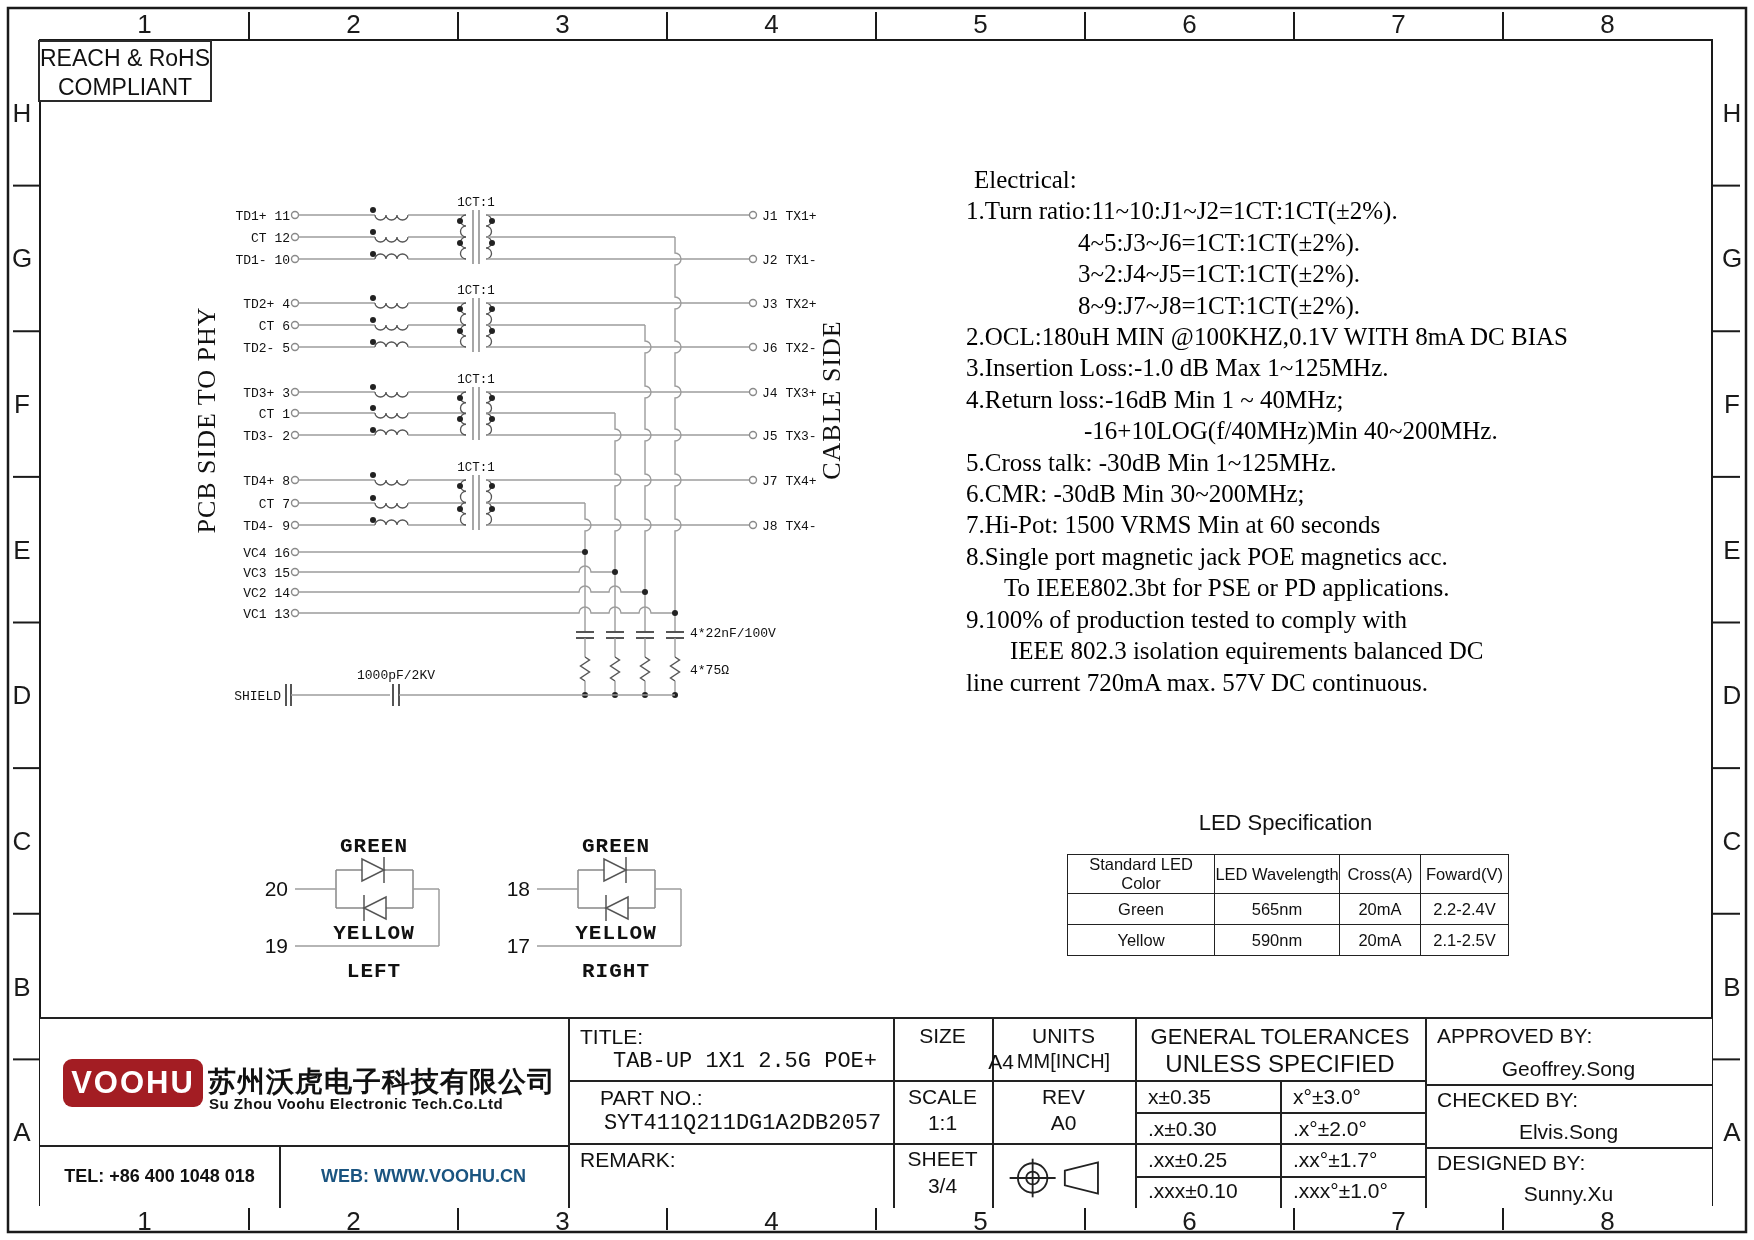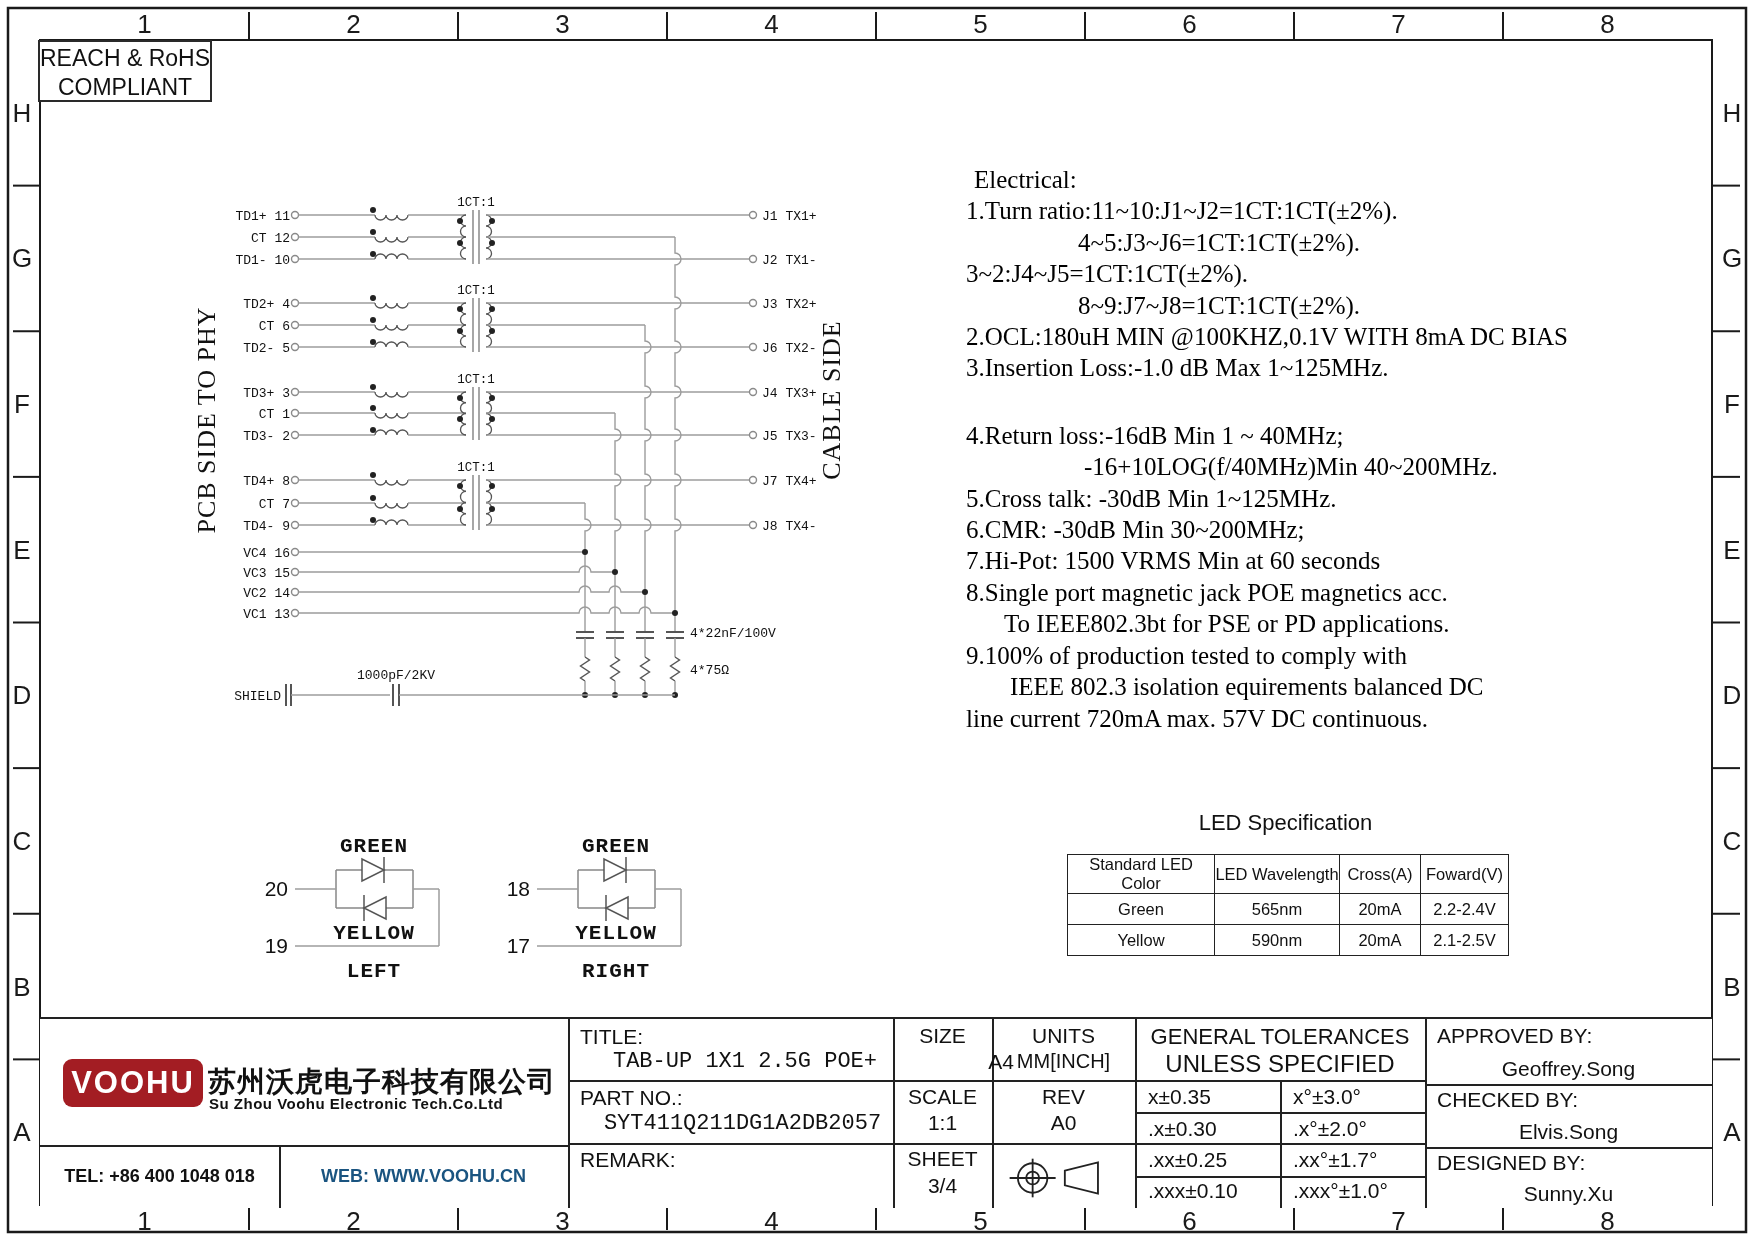--- a/index.html
+++ b/index.html
@@ -304,25 +304,25 @@
       <path d="M203 499 V521" fill="none" stroke="#555" stroke-width="2"></path>
       <path d="M209 499 V521" fill="none" stroke="#555" stroke-width="2"></path>
       <path d="M209 510 H485" fill="none" stroke="#9c9c9c" stroke-width="1.4"></path>
       <text x="206" y="494" class="schem-text" text-anchor="middle">1000pF/2KV</text>
     </svg>
 
   <div id="electrical">
       <div style="margin-left: 8px;">Electrical:</div>
       <div style="margin-left: 0px;">1.Turn ratio:11~10:J1~J2=1CT:1CT(±2%).</div>
       <div style="margin-left: 112px;">4~5:J3~J6=1CT:1CT(±2%).</div>
-      <div style="">3~2:J4~J5=1CT:1CT(±2%).</div>
+      <div style="margin-left: 112px;">3~2:J4~J5=1CT:1CT(±2%).</div>
       <div style="margin-left: 112px;">8~9:J7~J8=1CT:1CT(±2%).</div>
       <div style="margin-left: 0px; font-family: Liberation Serif, serif;">2.OCL:180uH MIN @100KHZ,0.1V WITH 8mA DC BIAS</div>
       <div style="margin-left: 0px;">3.Insertion Loss:-1.0 dB Max 1~125MHz.</div>
-      <div style="margin-left: 0px; margin-top: 36px;">4.Return loss:-16dB Min 1 ~ 40MHz;</div>
+      <div style="margin-left: 0px;">4.Return loss:-16dB Min 1 ~ 40MHz;</div>
       <div style="margin-left: 118px;">-16+10LOG(f/40MHz)Min 40~200MHz.</div>
       <div style="margin-left: 0px;">5.Cross talk: -30dB Min 1~125MHz.</div>
       <div style="margin-left: 0px;">6.CMR: -30dB Min 30~200MHz;</div>
       <div style="margin-left: 0px;">7.Hi-Pot: 1500 VRMS Min at 60 seconds</div>
       <div style="margin-left: 0px;">8.Single port magnetic jack POE magnetics acc.</div>
       <div style="margin-left: 38px;">To IEEE802.3bt for PSE or PD applications.</div>
       <div style="margin-left: 0px;">9.100% of production tested to comply with</div>
       <div style="margin-left: 44px;">IEEE 802.3 isolation equirements balanced DC</div>
       <div style="">line current 720mA max. 57V DC continuous.</div>
     </div>
@@ -405,21 +405,21 @@
       </div>
 
     <div class="logo-box" style="background: rgb(163, 29, 35);">VOOHU</div>
     <div class="cn">苏州沃虎电子科技有限公司</div>
     <div class="en">Su Zhou Voohu Electronic Tech.Co.Ltd</div>
     <div class="contact" style="left:0;width:239px">TEL: +86 400 1048 018</div>
     <div class="contact" id="web-cell" style="left: 239px; width: 289px; color: rgb(26, 84, 128);">WEB: WWW.VOOHU.CN</div>
 
     <div class="tb-t lab" style="left:540px;top:6px">TITLE:</div>
     <div class="tb-t mono" style="left:560px;top:30px;width:290px;text-align:center">TAB-UP 1X1 2.5G POE+</div>
-    <div class="tb-t lab" style="left:540px;top:67px">PART NO.:</div>
+    <div class="tb-t lab" style="left:560px;top:67px">PART NO.:</div>
     <div class="tb-t mono" style="left:555px;top:92px;width:295px;text-align:center">SYT411Q211DG1A2DB2057</div>
     <div class="tb-t lab" style="left:540px;top:129px">REMARK:</div>
 
     <div class="tb-t lab" style="left:853px;top:5px;width:99px;text-align:center">SIZE</div>
     <div class="tb-t lab" style="left:891px;top:31px;width:83px;text-align:right">A4</div>
     <div class="tb-t lab" style="left:853px;top:66px;width:99px;text-align:center">SCALE</div>
     <div class="tb-t lab" style="left:853px;top:92px;width:99px;text-align:center">1:1</div>
     <div class="tb-t lab" style="left:853px;top:128px;width:99px;text-align:center">SHEET</div>
     <div class="tb-t lab" style="left:853px;top:155px;width:99px;text-align:center">3/4</div>
 

